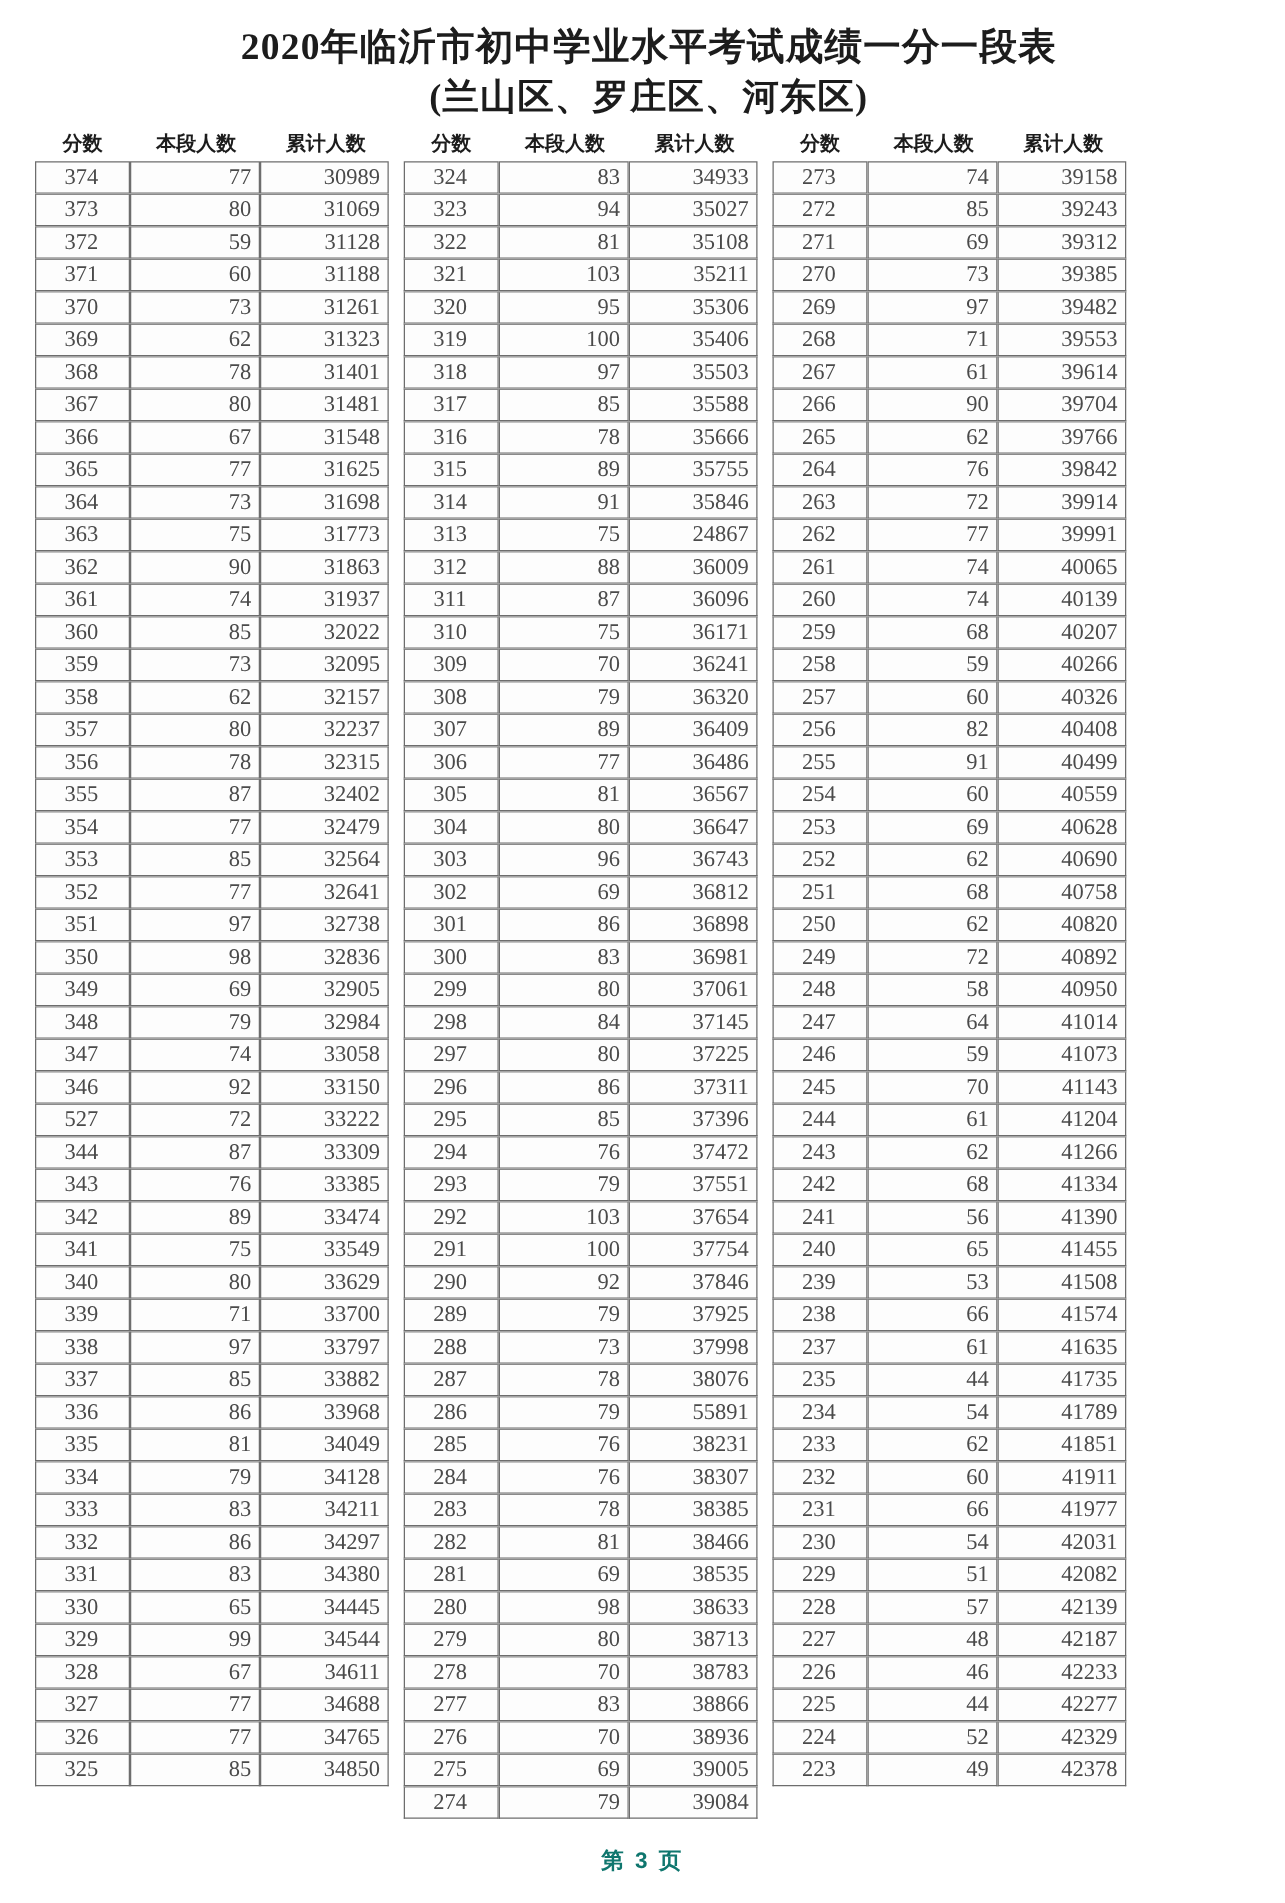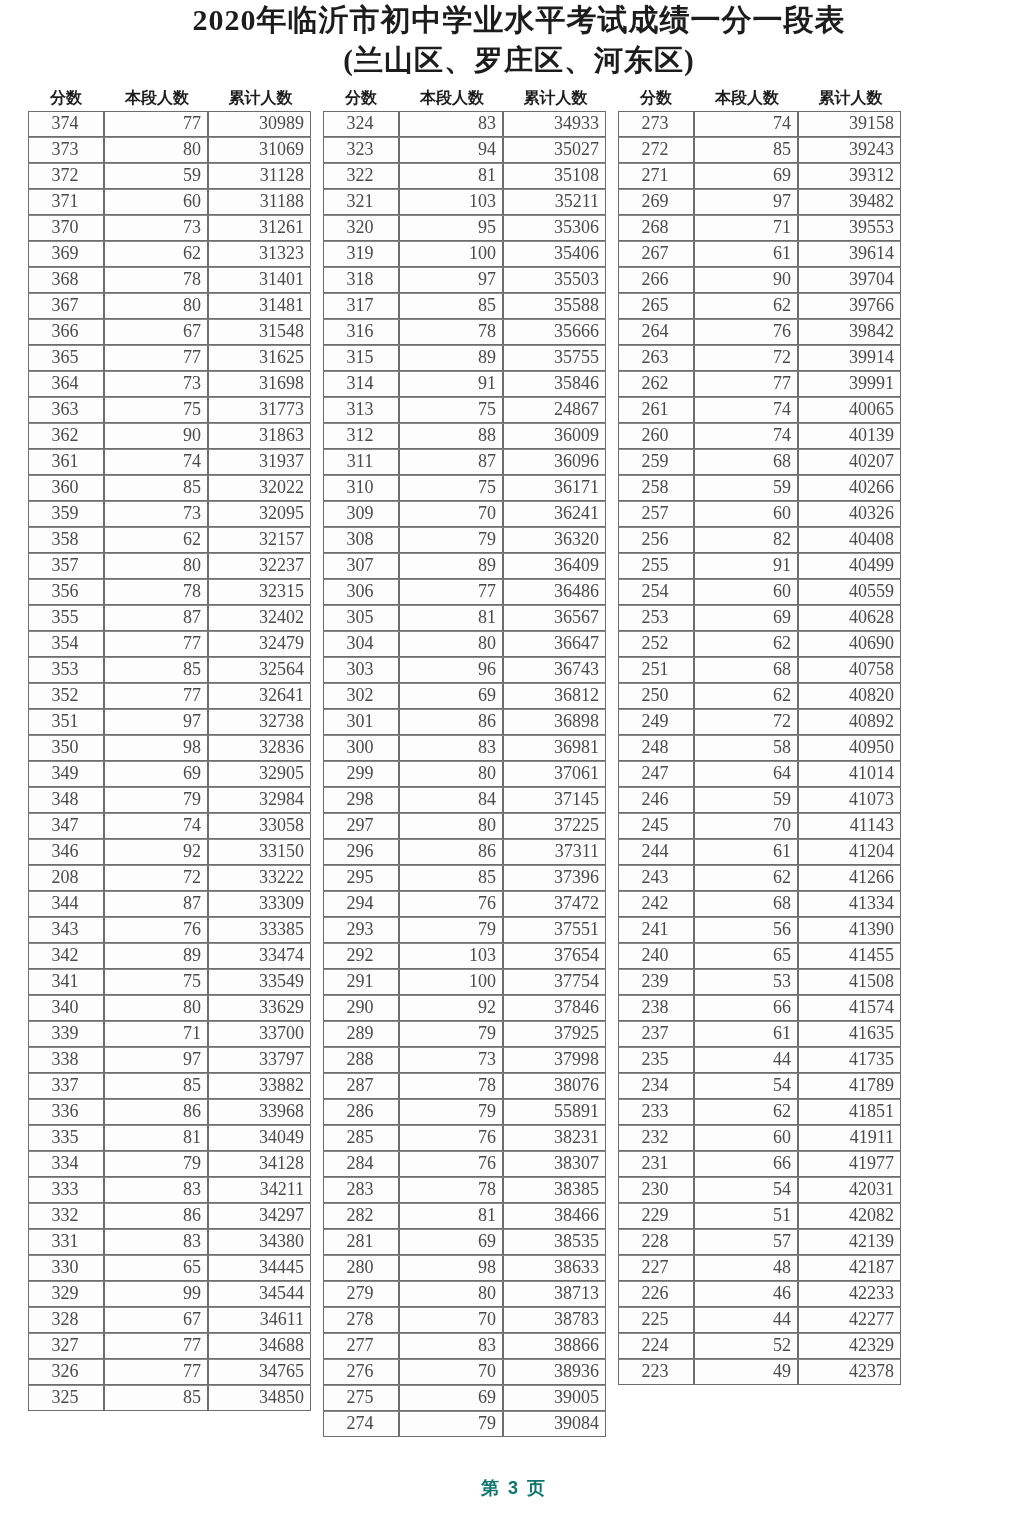--- a/index.html
+++ b/index.html
@@ -12,20 +12,21 @@
     width: 1028px;
     height: 1522px;
     position: relative;
     font-family: "Liberation Serif", "DejaVu Serif", serif;
     color: #3a3a3a;
     overflow: hidden;
   }
 
   
   .title-block {
+    padding-top: 18px;
     text-align: center;
     margin-left: 10px;
   }
   .title-line {
     font-family: "Liberation Serif", "DejaVu Serif", serif;
     font-weight: bold;
     font-size: 30px;
     line-height: 40px;
     letter-spacing: 1px;
     color: #1c1c1c;
@@ -265,21 +266,21 @@
             <td class="c-score">347</td>
             <td class="c-seg">74</td>
             <td class="c-cum">33058</td>
           </tr>
           <tr>
             <td class="c-score">346</td>
             <td class="c-seg">92</td>
             <td class="c-cum">33150</td>
           </tr>
           <tr>
-            <td class="c-score">208</td>
+            <td class="c-score">527</td>
             <td class="c-seg">72</td>
             <td class="c-cum">33222</td>
           </tr>
           <tr>
             <td class="c-score">344</td>
             <td class="c-seg">87</td>
             <td class="c-cum">33309</td>
           </tr>
           <tr>
             <td class="c-score">343</td>
@@ -662,20 +663,25 @@
             <td class="c-score">272</td>
             <td class="c-seg">85</td>
             <td class="c-cum">39243</td>
           </tr>
           <tr>
             <td class="c-score">271</td>
             <td class="c-seg">69</td>
             <td class="c-cum">39312</td>
           </tr>
           <tr>
+            <td class="c-score">270</td>
+            <td class="c-seg">73</td>
+            <td class="c-cum">39385</td>
+          </tr>
+          <tr>
             <td class="c-score">269</td>
             <td class="c-seg">97</td>
             <td class="c-cum">39482</td>
           </tr>
           <tr>
             <td class="c-score">268</td>
             <td class="c-seg">71</td>
             <td class="c-cum">39553</td>
           </tr>
           <tr>

